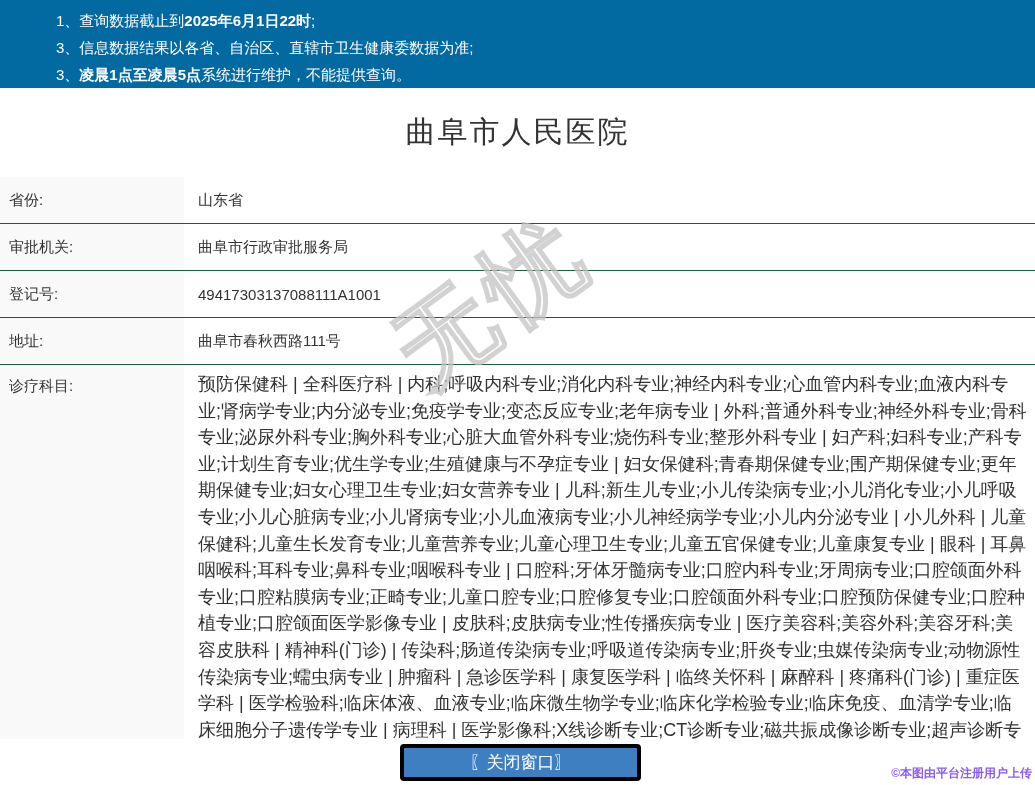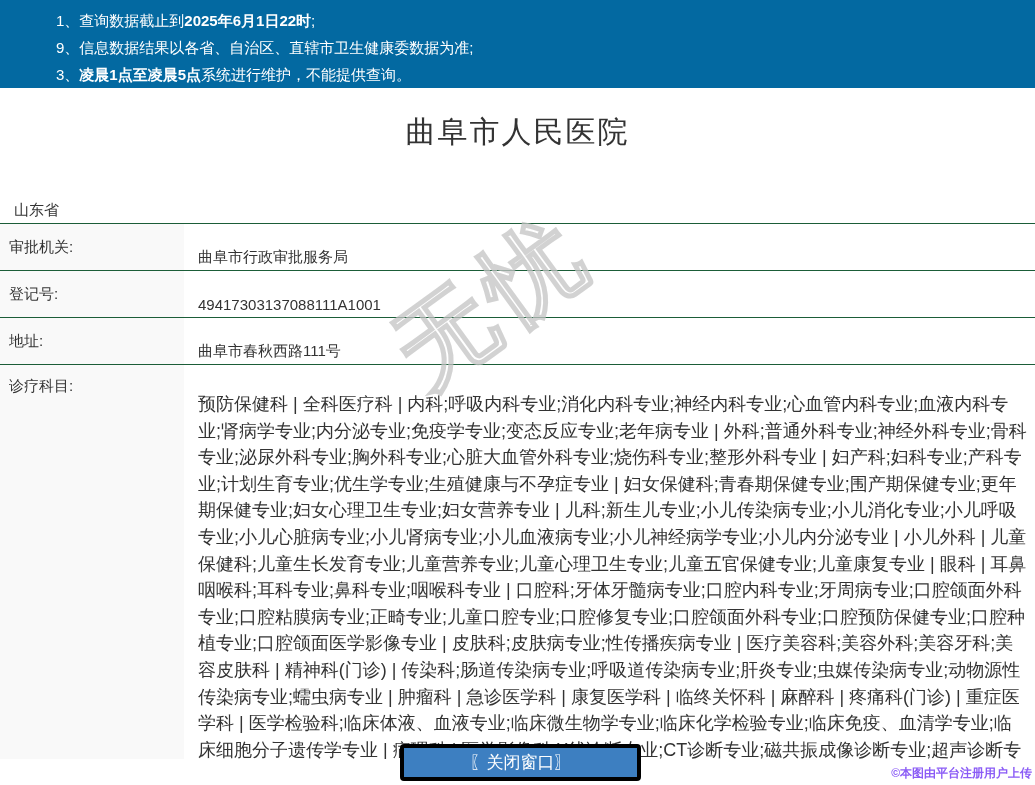--- a/index.html
+++ b/index.html
@@ -25,21 +25,21 @@
   .info-table { width:1035px; }
   .info-row { display:flex; border-bottom:1px solid #1b5d38; }
   .info-row.r14 { height:47px; align-items:center; }
   .info-row.tall { border-bottom:none; align-items:flex-start; }
   .cell-label {
     width:184px; flex:0 0 184px; background:#f9f9f9; padding-left:9px;
     font-size:15px; color:#333333; align-self:stretch; display:flex; align-items:center;
   }
   .tall .cell-label { align-items:flex-start; padding-top:12px; }
   .cell-value {
-    flex:1; padding-left:14px; padding-right:8px; font-size:15px; color:#333333;margin-top:20px;
+    flex:1; padding-left:14px; padding-right:8px; font-size:15px; color:#333333;
   }
   .tall .cell-value {
     padding-top:6px; line-height:26.6px; font-size:18px;
     word-break:break-all; max-height:374px; overflow:hidden;
   }
 
   
   .close-btn {
     position:absolute; left:400px; top:744px; width:241px; height:37px;
     background:#3d7fc1; border:4px solid #000000; border-radius:4px;
@@ -60,30 +60,31 @@
   .footer-note {
     position:absolute; right:3px; top:765px; font-size:12px; font-weight:bold; color:#8b5cf6;
     text-shadow:1px 0 0 #fff,-1px 0 0 #fff,0 1px 0 #fff,0 -1px 0 #fff;
   }
 </style>
 </head>
 <body>
 
 <div class="banner">
   <div class="banner-line"><span>1、查询数据截止到</span><b>2025年6月1日22时</b><span>;</span></div>
-  <div class="banner-line"><span>9、信息数据结果以各省、自治区、直辖市卫生健康委数据为准;</span><b></b><span></span></div>
+  <div class="banner-line"><span>3、信息数据结果以各省、自治区、直辖市卫生健康委数据为准;</span><b></b><span></span></div>
   <div class="banner-line"><span>3、</span><b>凌晨1点至凌晨5点</b><span>系统进行维护，不能提供查询。</span></div>
 </div>
 
 <div class="title-bar">
   <div class="page-title">曲阜市人民医院</div>
 </div>
 
 <div class="info-table">
   <div class="info-row r14">
+    <div class="cell-label">省份:</div>
     <div class="cell-value">山东省</div>
   </div>
   <div class="info-row r14">
     <div class="cell-label">审批机关:</div>
     <div class="cell-value">曲阜市行政审批服务局</div>
   </div>
   <div class="info-row r14">
     <div class="cell-label">登记号:</div>
     <div class="cell-value">49417303137088111A1001</div>
   </div>

